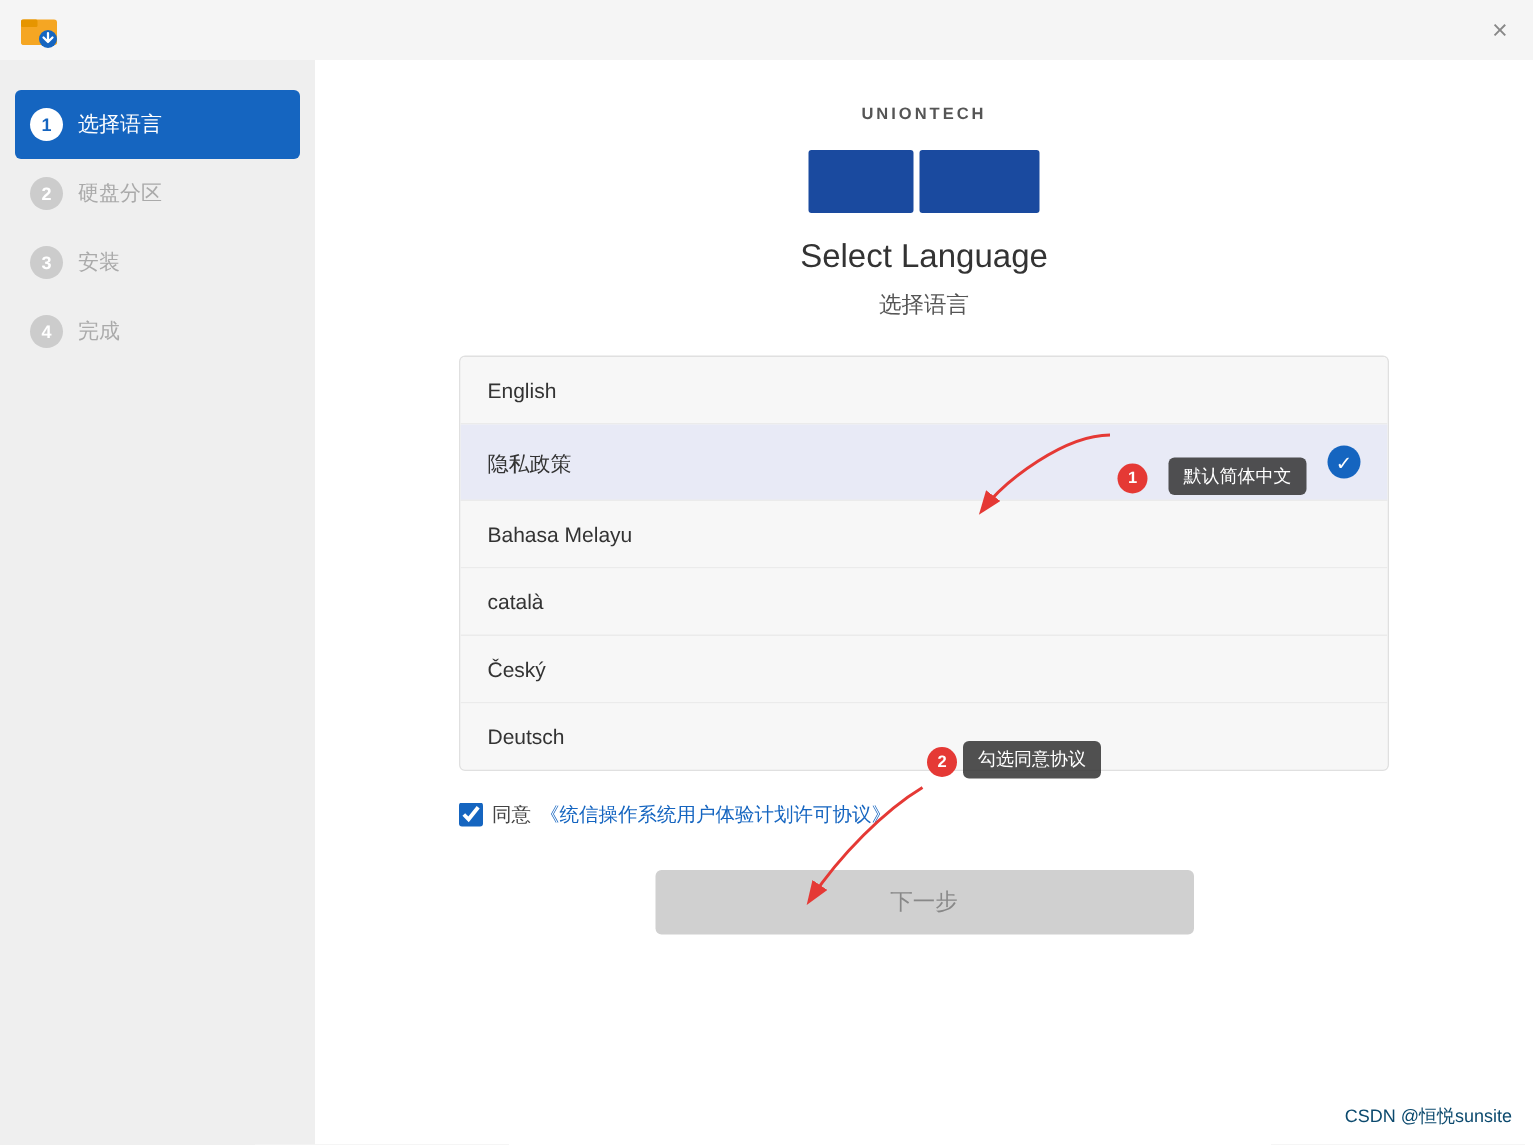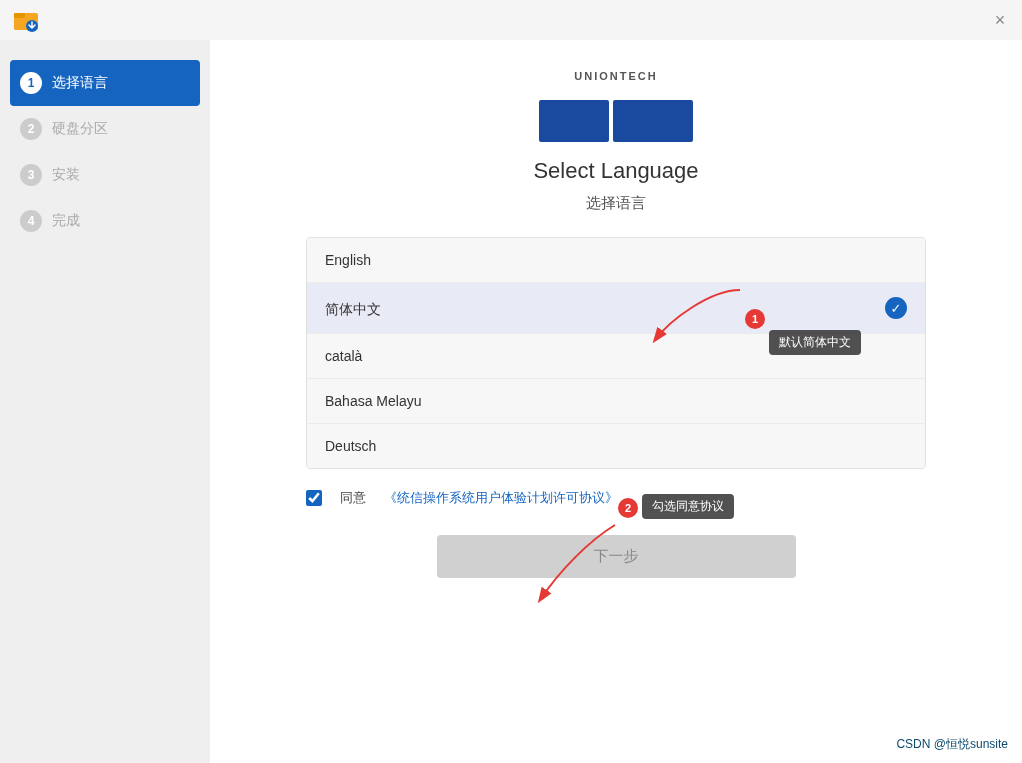--- a/index.html
+++ b/index.html
@@ -188,21 +188,21 @@
 
     
     .agreement-area {
       width: 620px;
       margin-bottom: 20px;
     }
 
     .agreement-line {
       display: flex;
       align-items: center;
-      gap: 18px;
+      gap: 6px;
       margin-bottom: 8px;
       font-size: 13px;
       color: #444;
     }
 
     .agreement-line input[type="checkbox"] {
       width: 16px;
       height: 16px;
       accent-color: #1565c0;
       cursor: pointer;
@@ -338,28 +338,31 @@
       <div style="margin-top: 16px; margin-bottom: 4px;">
         <div class="title-en">Select Language</div>
       </div>
       <div class="title-zh">选择语言</div>
 
       <div class="lang-list" id="lang-list">
           <div class="lang-item">
             <span>English</span>
           </div>
           <div class="lang-item selected">
-            <span>简体中文</span>
+            <span>隐私政策</span>
             <div class="check-icon">✓</div>
+          </div>
+          <div class="lang-item">
+            <span>Bahasa Melayu</span>
           </div>
           <div class="lang-item">
             <span>català</span>
           </div>
           <div class="lang-item">
-            <span>Bahasa Melayu</span>
+            <span>Český</span>
           </div>
           <div class="lang-item">
             <span>Deutsch</span>
           </div>
         </div>
 
       <div class="agreement-area">
         <div class="agreement-line">
           <input type="checkbox" checked="" style="">
           <span>同意</span>
@@ -368,21 +371,21 @@
       </div>
 
       <button class="next-btn">下一步</button>
     </div>
   </div>
 
   <div style="position:absolute; top:0; left:0; width:100%; height:100%; pointer-events:none;">
 
     <div style="position:absolute; top:309px; left:745px;">
       <div class="annotation-circle" style="top:0; left:0;">1</div>
-      <div class="tooltip-box" style="top:-4px; left:24px;margin-top:25px;">默认简体中文</div>
+      <div class="tooltip-box" style="top:-4px; left:34px;">默认简体中文</div>
     </div>
 
     <svg style="position:absolute; top:280px; left:650px; pointer-events:none;" width="110" height="70">
       <defs>
         <marker id="arrowhead1" markerWidth="8" markerHeight="6" refX="6" refY="3" orient="auto">
           <polygon points="0 0, 8 3, 0 6" fill="#e53935"></polygon>
         </marker>
       </defs>
       <path d="M 90 10 C 60 10, 20 40, 5 60" stroke="#e53935" stroke-width="2" fill="none" marker-end="url(#arrowhead1)"></path>
     </svg>

